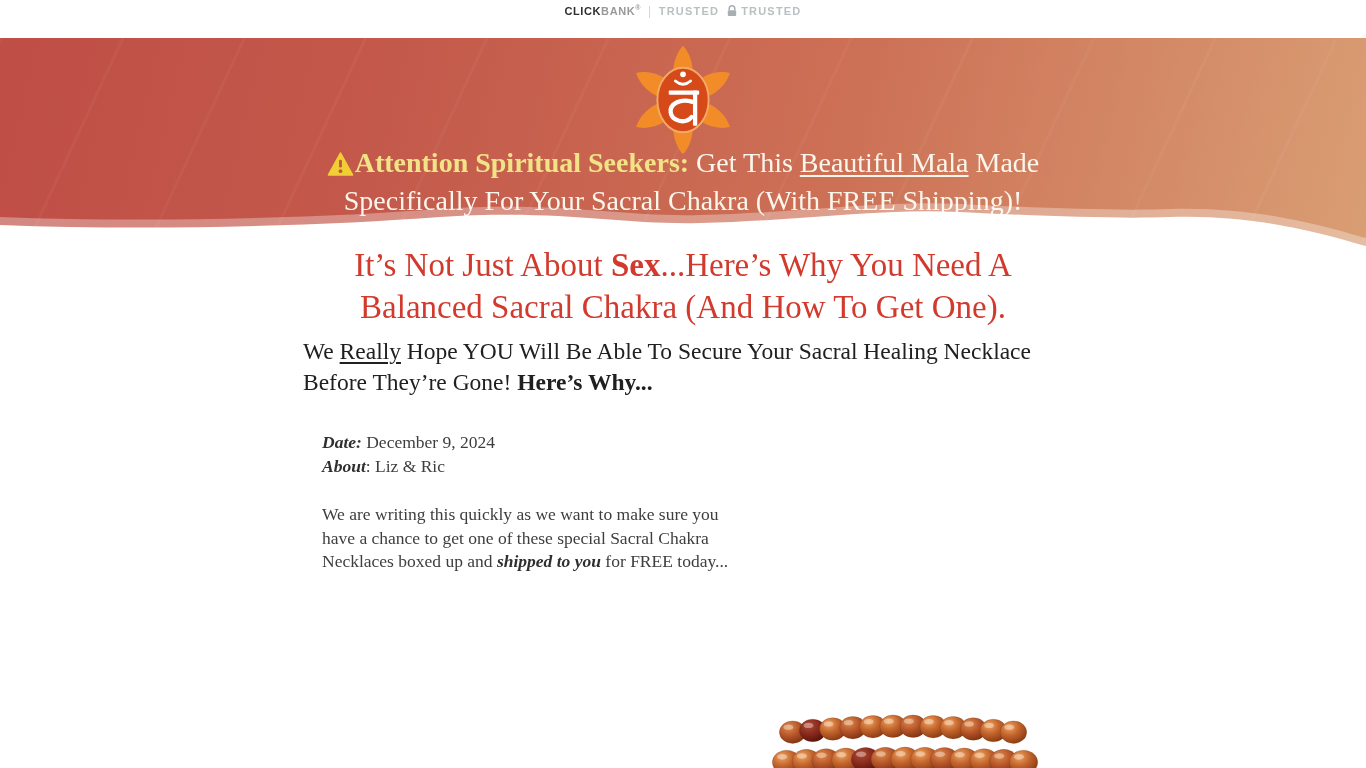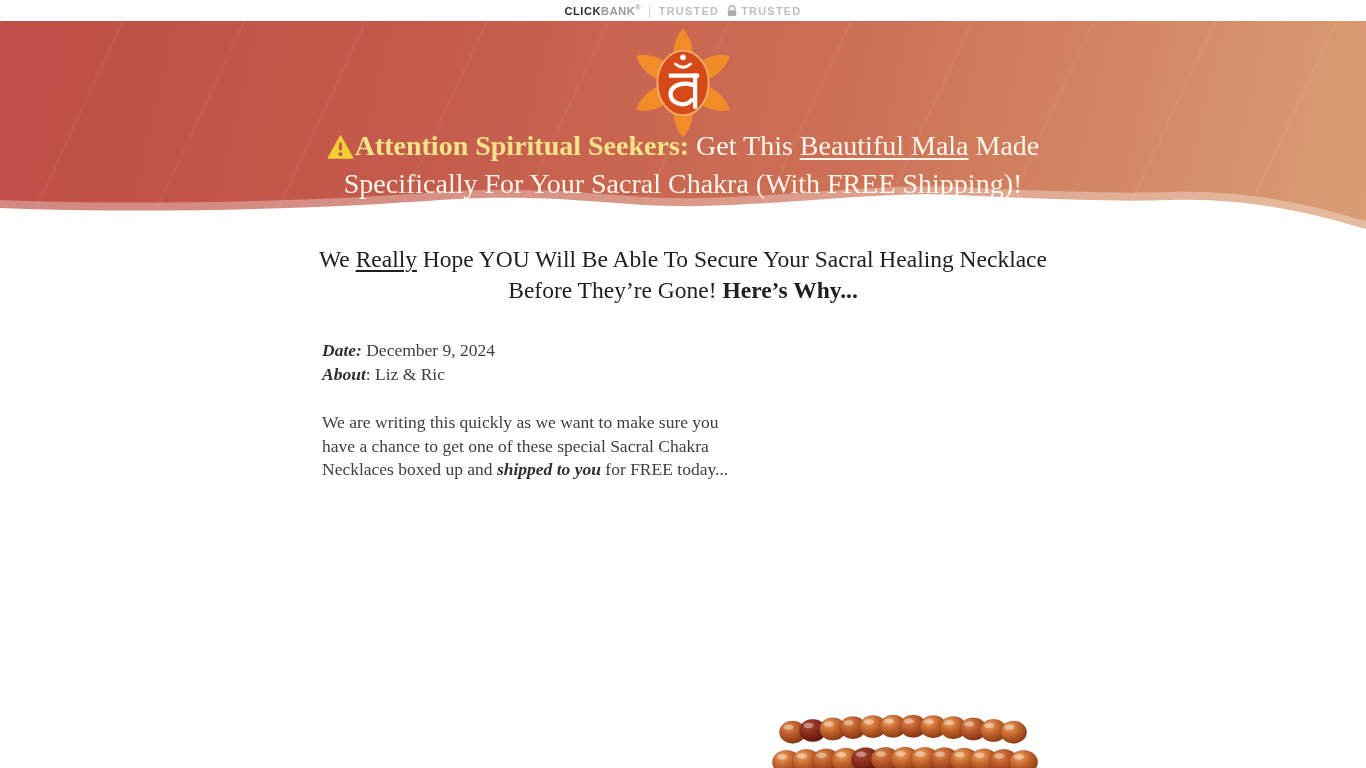--- a/index.html
+++ b/index.html
@@ -12,39 +12,39 @@
           font-family:"Liberation Sans",sans-serif;font-size:11px;font-weight:bold;
           letter-spacing:.6px;}
   .topbar .click{color:#2e2e2e;}
   .topbar .bank{color:#97999b;}
   .topbar .reg{color:#97999b;font-size:7px;vertical-align:super;font-weight:bold;}
   .topbar .tdiv{color:#cfd4d6;font-weight:400;font-size:12px;}
   .topbar .trust{color:#bac0c2;letter-spacing:1.2px;}
   .topbar .lock{display:inline-block;margin:0 -3px 0 1px;transform:translateY(1px);}
 
   
-  .hero{position:absolute;top:21px;left:0;width:100%;height:215px;
+  .hero{position:absolute;top:38px;left:0;width:100%;height:215px;
         background:linear-gradient(103deg,#bf4e46 0%,#c45a4b 30%,#cd7156 62%,#d99e74 100%);}
   .hero::before{content:"";position:absolute;inset:0;
         background:repeating-linear-gradient(115deg,rgba(255,255,255,.035) 0 3px,transparent 3px 110px);}
   .chakra{position:absolute;top:5px;left:50%;transform:translateX(-50%);}
   .wave{position:absolute;bottom:-1px;left:0;width:100%;height:52px;display:block;}
   .headline{position:absolute;top:108px;left:0;width:100%;margin:0;text-align:center;
         font-size:28px;line-height:34px;font-weight:400;color:#fbf6ec;}
   .headline .inner{display:block;max-width:740px;margin:0 auto;}
   .headline .attn{color:#f2e387;font-weight:bold;}
   .headline u{text-decoration-thickness:2px;text-underline-offset:3px;}
   .warn{display:inline-block;vertical-align:-4px;margin-right:1px;}
 
   
   .main{position:absolute;top:236px;left:0;width:100%;}
   .h1{margin:8px auto 0;max-width:760px;text-align:center;font-weight:400;
       font-size:33px;line-height:42px;color:#d23a2e;}
   .h1 b{font-weight:bold;}
-  .subhead{margin:8px auto 0;max-width:760px;text-align:center;font-weight:400;
+  .subhead{margin:8px auto 0;max-width:760px;text-align:left;font-weight:400;
       font-size:23.5px;line-height:31px;color:#202020;}
   .subhead u{text-decoration-thickness:2px;text-underline-offset:3px;}
   .letter{margin:33px 0 0 322px;width:420px;font-size:17.5px;line-height:23.5px;color:#3e3e3e;}
   .letter p{margin:0 0 25px 0;}
   .letter p:last-child{margin-bottom:0;}
   .letter b{font-weight:bold;color:#2f2f2f;font-style:italic;}
 
   .mala{position:absolute;left:742px;top:452px;width:302px;height:266px;margin:0;}
   .mala svg{display:block;}
 </style>
@@ -101,20 +101,21 @@
     </h2>
 
     <svg class="wave" viewBox="0 0 1366 52" preserveAspectRatio="none" aria-hidden="true">
       <path d="M0,15 C150,21 320,16 440,7 C560,-1 620,15 700,13 C800,11 880,-2 960,2 C1040,6 1120,9 1170,7 C1260,4 1330,26 1366,36 L1366,52 L0,52 Z" fill="#ffffff" opacity="0.32"></path>
       <path d="M0,23 C150,29 320,24 440,15 C560,7 620,23 700,21 C800,19 880,6 960,10 C1040,14 1120,17 1170,15 C1260,12 1330,34 1366,44 L1366,52 L0,52 Z" fill="#ffffff"></path>
     </svg>
   </section>
 
   <main class="main">
 
+    <h1 class="h1"><span>It’s Not Just About </span><b>Sex</b><span>...Here’s Why You Need A Balanced Sacral Chakra (And How To Get One).</span></h1>
 
     <h3 class="subhead"><span>We </span><u>Really</u><span> Hope YOU Will Be Able To Secure Your Sacral Healing Necklace Before They’re Gone! </span><b>Here’s Why...</b></h3>
 
     <div class="letter">
       <p><b>Date:</b><span> December 9, 2024</span><br><b>About</b><span>: Liz &amp; Ric</span></p>
 
 
 
       <p><span>We are writing this quickly as we want to make sure you have a chance to get one of these special Sacral Chakra Necklaces boxed up and </span><b>shipped to you</b><span> for FREE today...</span></p>
     </div>

